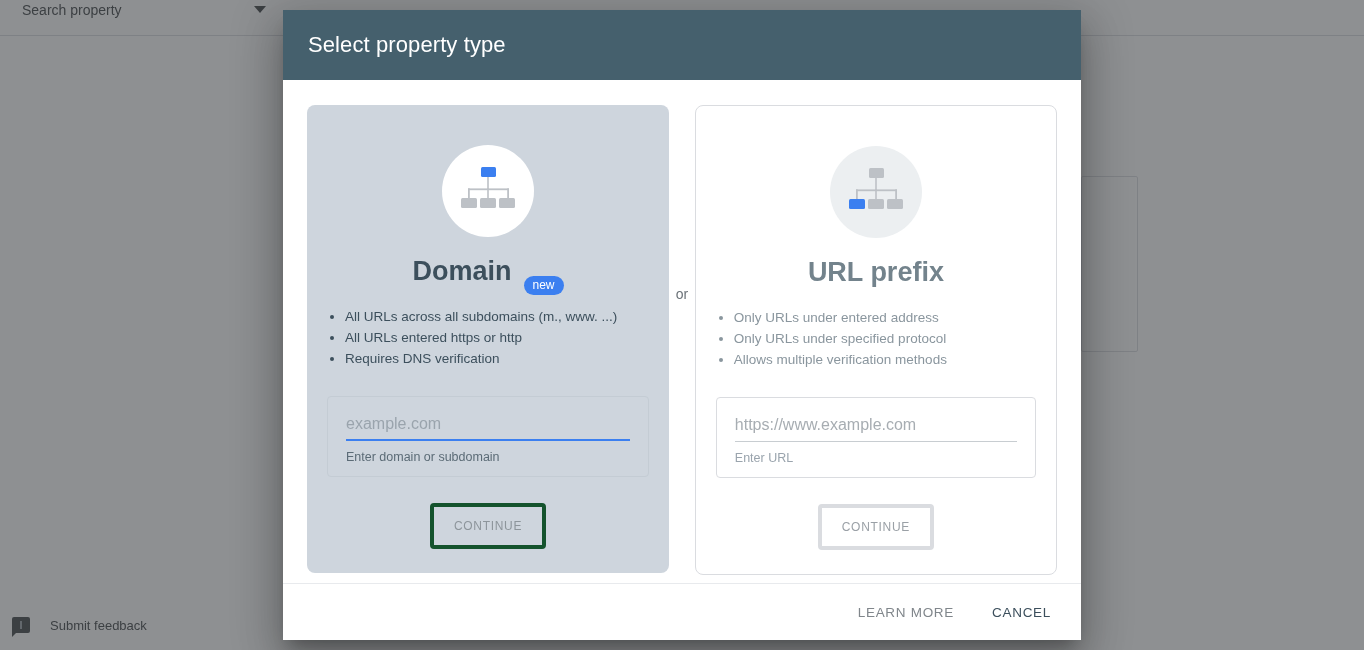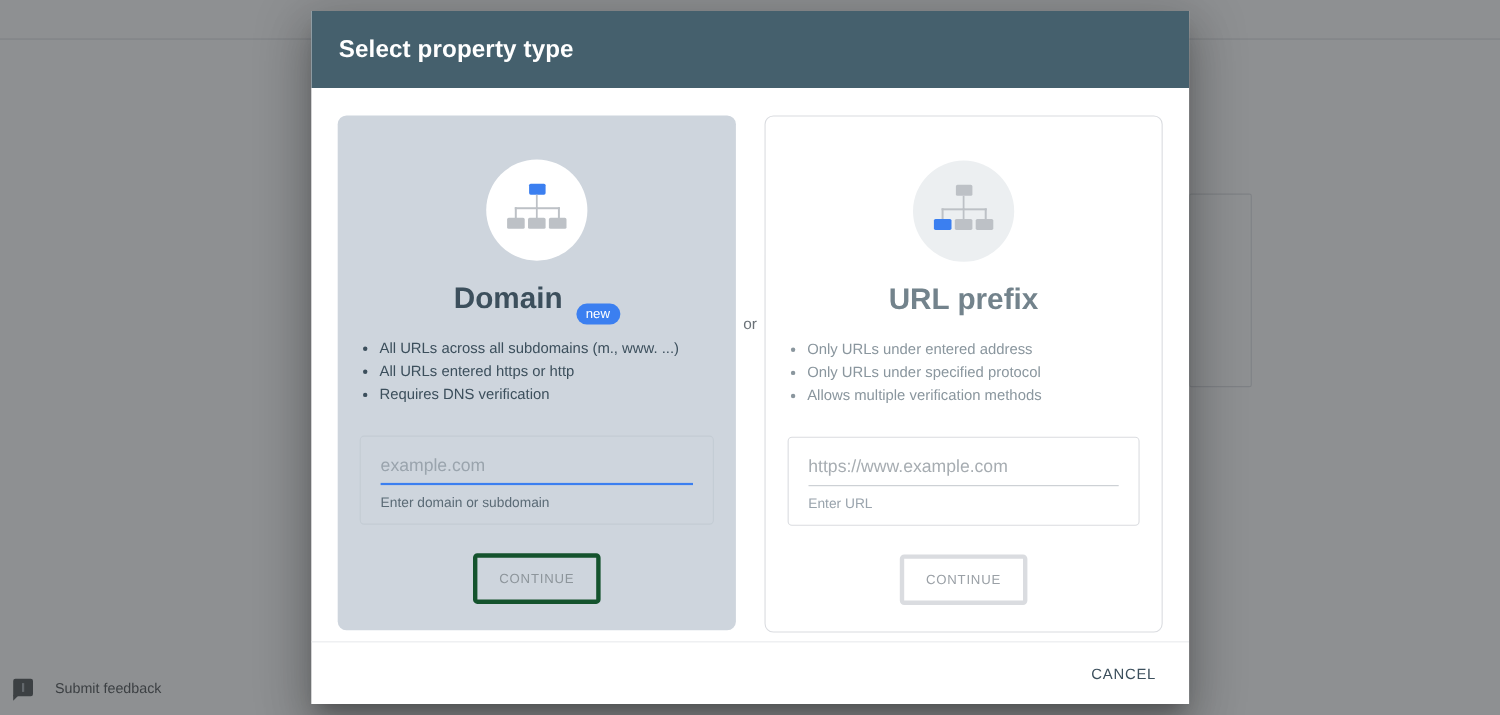--- a/index.html
+++ b/index.html
@@ -125,21 +125,21 @@
     background: #45606d;
     display: flex;
     align-items: center;
     padding: 0 25px;
     box-sizing: border-box;
     flex: none;
   }
   #dlg-title {
     color: #ffffff;
     font-size: 22px;
-    font-weight: 700;
+    font-weight: 400;
     letter-spacing: .1px;
   }
   #dlg-body {
     flex: 1;
     display: flex;
     align-items: flex-start;
     padding: 25px 24px 0 24px;
     box-sizing: border-box;
     gap: 0;
   }
@@ -295,20 +295,24 @@
     cursor: pointer;
   }
   .footer-btn.learn { color: #80868b; }
   .footer-btn.cancel { color: #3c4f5c; }
 </style>
 </head>
 <body>
 
 <div id="bg-page">
 
+  <div id="bg-topbar">
+    <span class="sel-text">Search property</span>
+    <span class="caret"></span>
+  </div>
 
   <div id="bg-divider-h"></div>
 
   <div id="bg-card"></div>
 
   <div id="bg-feedback">
     <span class="fb-icon">
       <span class="fb-bang"></span>
     </span>
     <span class="fb-label">Submit feedback</span>
@@ -391,15 +395,16 @@
       <div class="input-wrap">
         <input class="input-line" type="text" placeholder="https://www.example.com" style="">
         <div class="input-helper">Enter URL</div>
       </div>
 
       <button class="continue-btn">CONTINUE</button>
     </div>
   </div>
 
   <div id="dlg-footer">
+    <button class="footer-btn learn">LEARN MORE</button>
     <button class="footer-btn cancel">CANCEL</button>
   </div>
 </div>
 
 </body></html>

